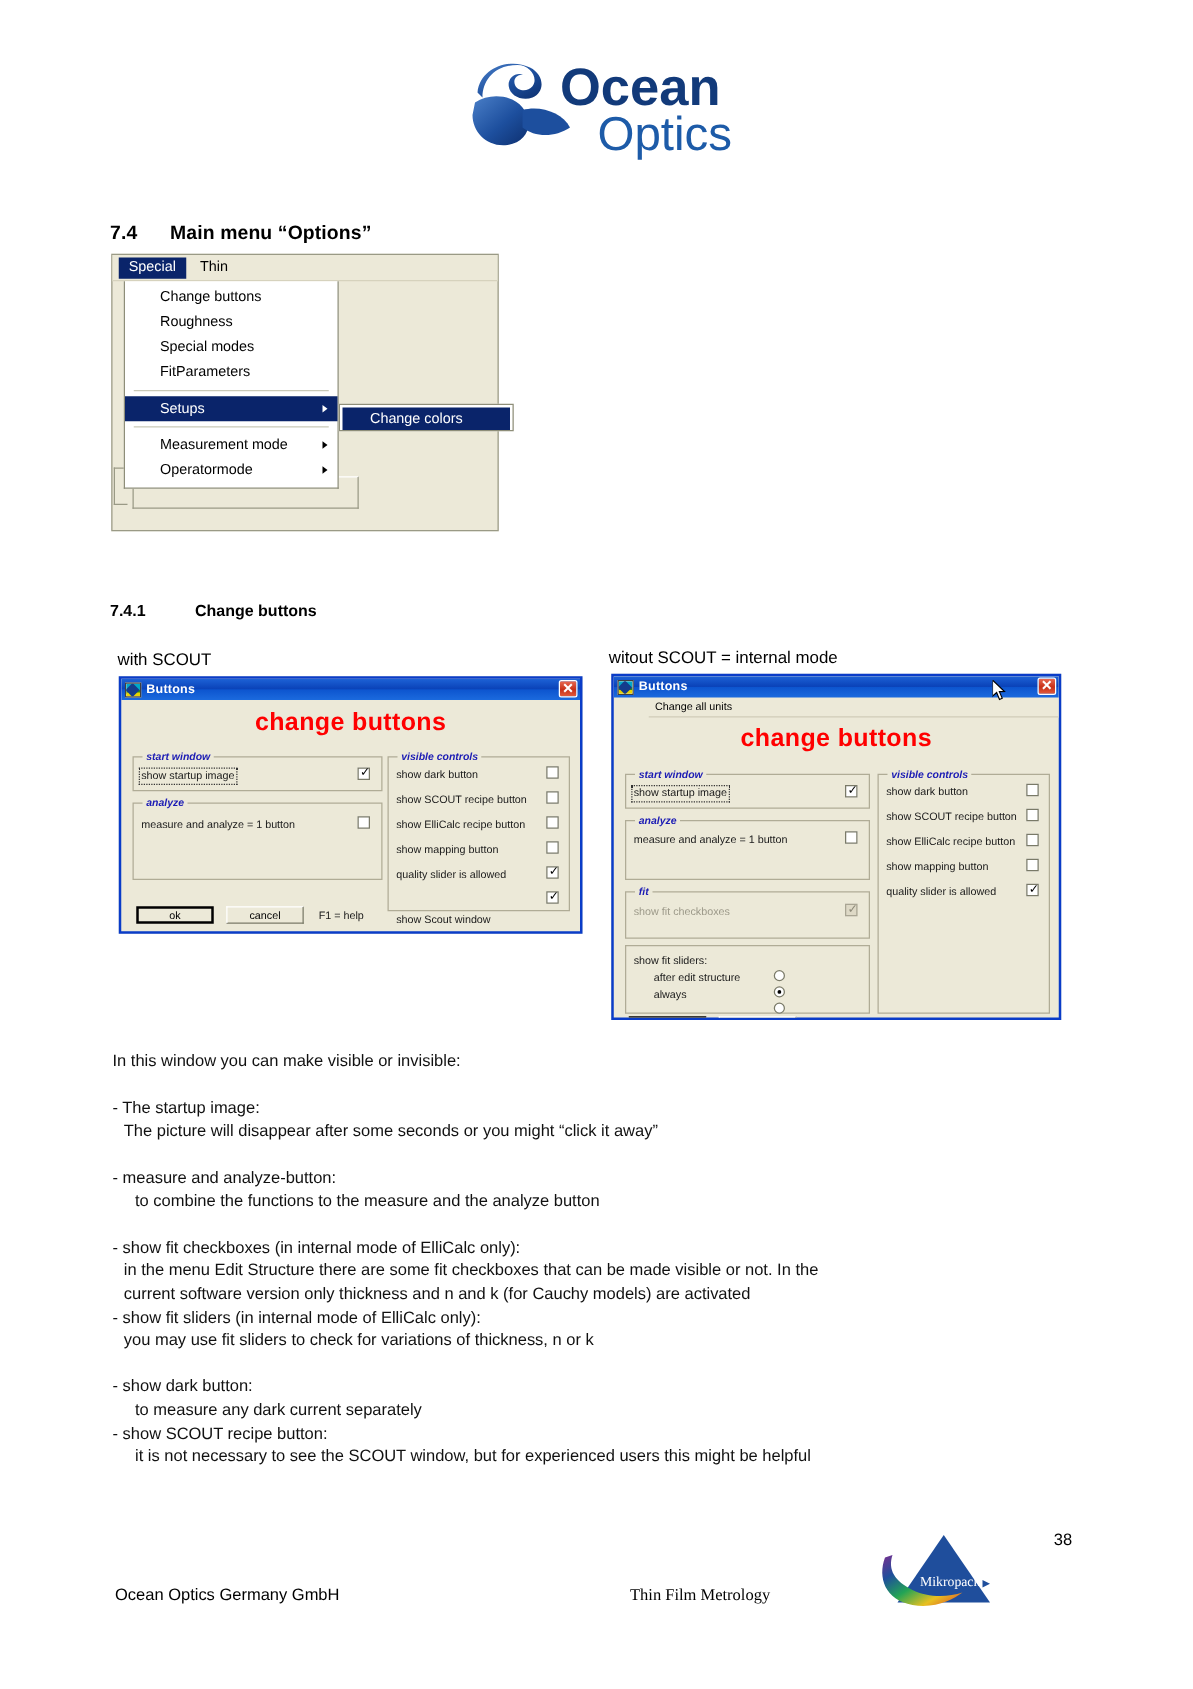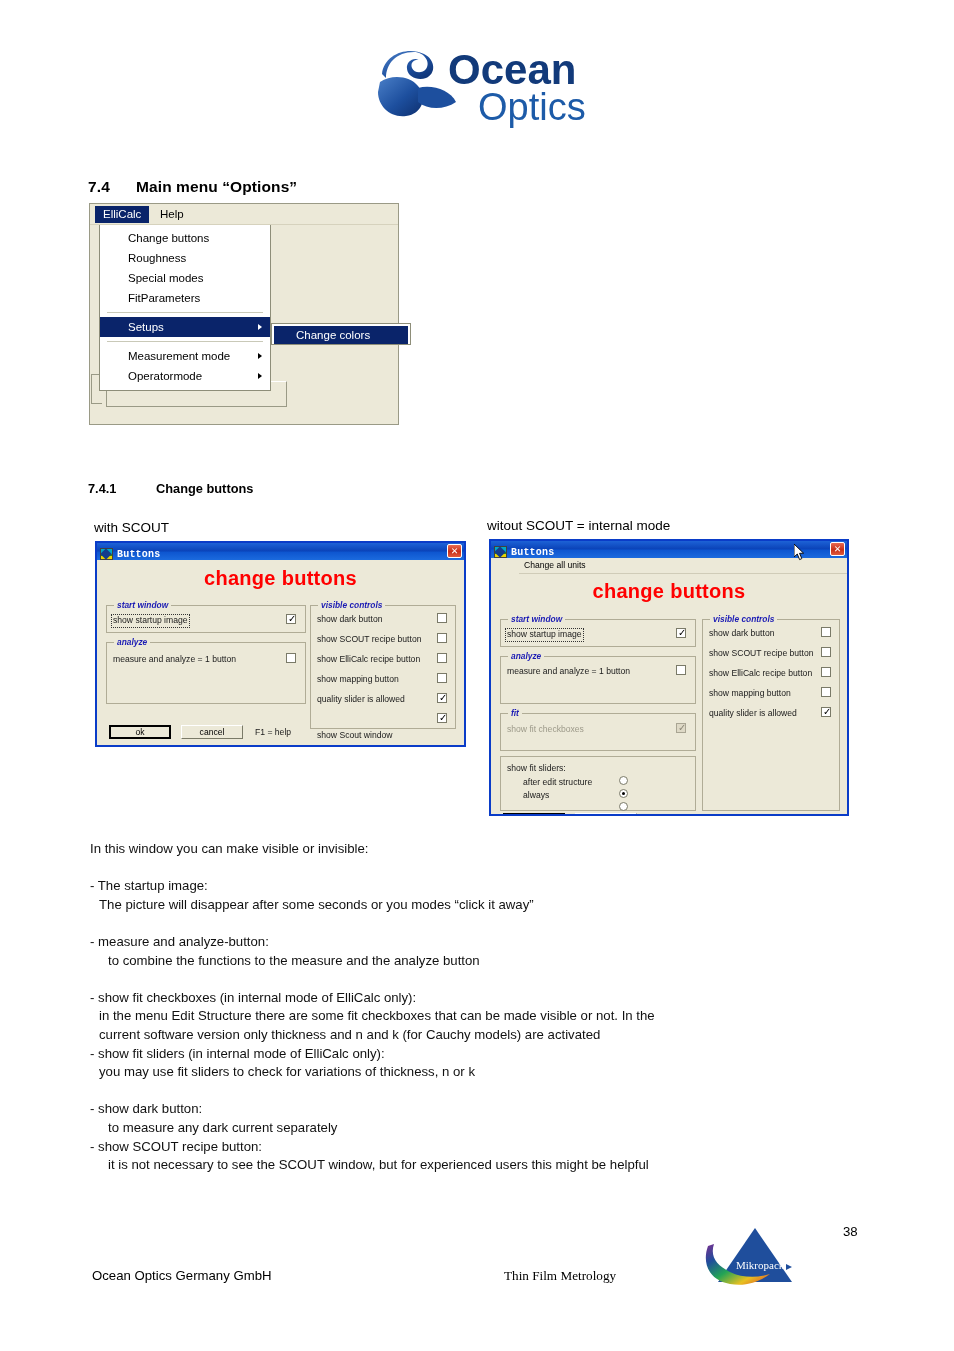--- a/index.html
+++ b/index.html
@@ -182,23 +182,22 @@
     box-sizing: border-box;
     font-size: 9px;
     color: #000;
     overflow: hidden;
   }
   .titlebar {
     position: relative;
     height: 17px;
     background: linear-gradient(to bottom, #1d62d6 0%, #0a42b8 48%, #0d55cf 52%, #1b6ade 100%);
     display: flex;
-    align-items: flex-end;
+    align-items: center;
     padding-left: 3px;
-    font-family: Liberation Mono, monospace;
   }
   .title-icon {
     width: 13px; height: 12px;
     margin-right: 4px;
     flex: none;
     position: relative;
     background: #ffffff;
     border: 1px solid #404040;
     box-sizing: border-box;
     overflow: hidden;
@@ -406,22 +405,22 @@
 <div class="h-74">
   <span class="num">7.4</span><span>Main menu “Options”</span>
 </div>
 
 <div class="menu-shot">
 
   <div class="ghost-a"></div>
   <div class="ghost-b"></div>
 
   <div class="menubar">
-    <div class="menubar-item selected mb-options">ElliCalc</div>
-    <div class="menubar-item mb-help">Help</div>
+    <div class="menubar-item selected mb-options">Special</div>
+    <div class="menubar-item mb-help">Thin</div>
   </div>
 
   <div class="dropdown">
     <div class="menu-row">Change buttons</div>
     <div class="menu-row">Roughness</div>
     <div class="menu-row">Special modes</div>
     <div class="menu-row">FitParameters</div>
     <div class="menu-sep"></div>
     <div class="menu-row hl">
       <span>Setups</span>
@@ -590,21 +589,21 @@
 
   <div class="btn default" style="left:12px; top:272px; width:62px;">ok</div>
   <div class="btn" style="left:84px; top:272px; width:62px;">cancel</div>
   <div class="hint" style="left:158px; top:274px;">F1 = help</div>
 </div>
 
 <div class="body-copy">
   <p>In this window you can make visible or invisible:</p>
   <p class="gap"></p>
   <p>- The startup image:</p>
-  <p class="indent1">The picture will disappear after some seconds or you modes “click it away”</p>
+  <p class="indent1">The picture will disappear after some seconds or you might “click it away”</p>
   <p class="gap"></p>
   <p>- measure and analyze-button:</p>
   <p class="indent2">to combine the functions to the measure and the analyze button</p>
   <p class="gap"></p>
   <p>- show fit checkboxes (in internal mode of ElliCalc only):</p>
   <p class="indent1">in the menu Edit Structure there are some fit checkboxes that can be made visible or not. In the</p>
   <p class="indent1">current software version only thickness and n and k (for Cauchy models) are activated</p>
   <p>- show fit sliders  (in internal mode of ElliCalc only):</p>
   <p class="indent1">you may use fit sliders to check for variations of thickness, n or k</p>
   <p class="gap"></p>

